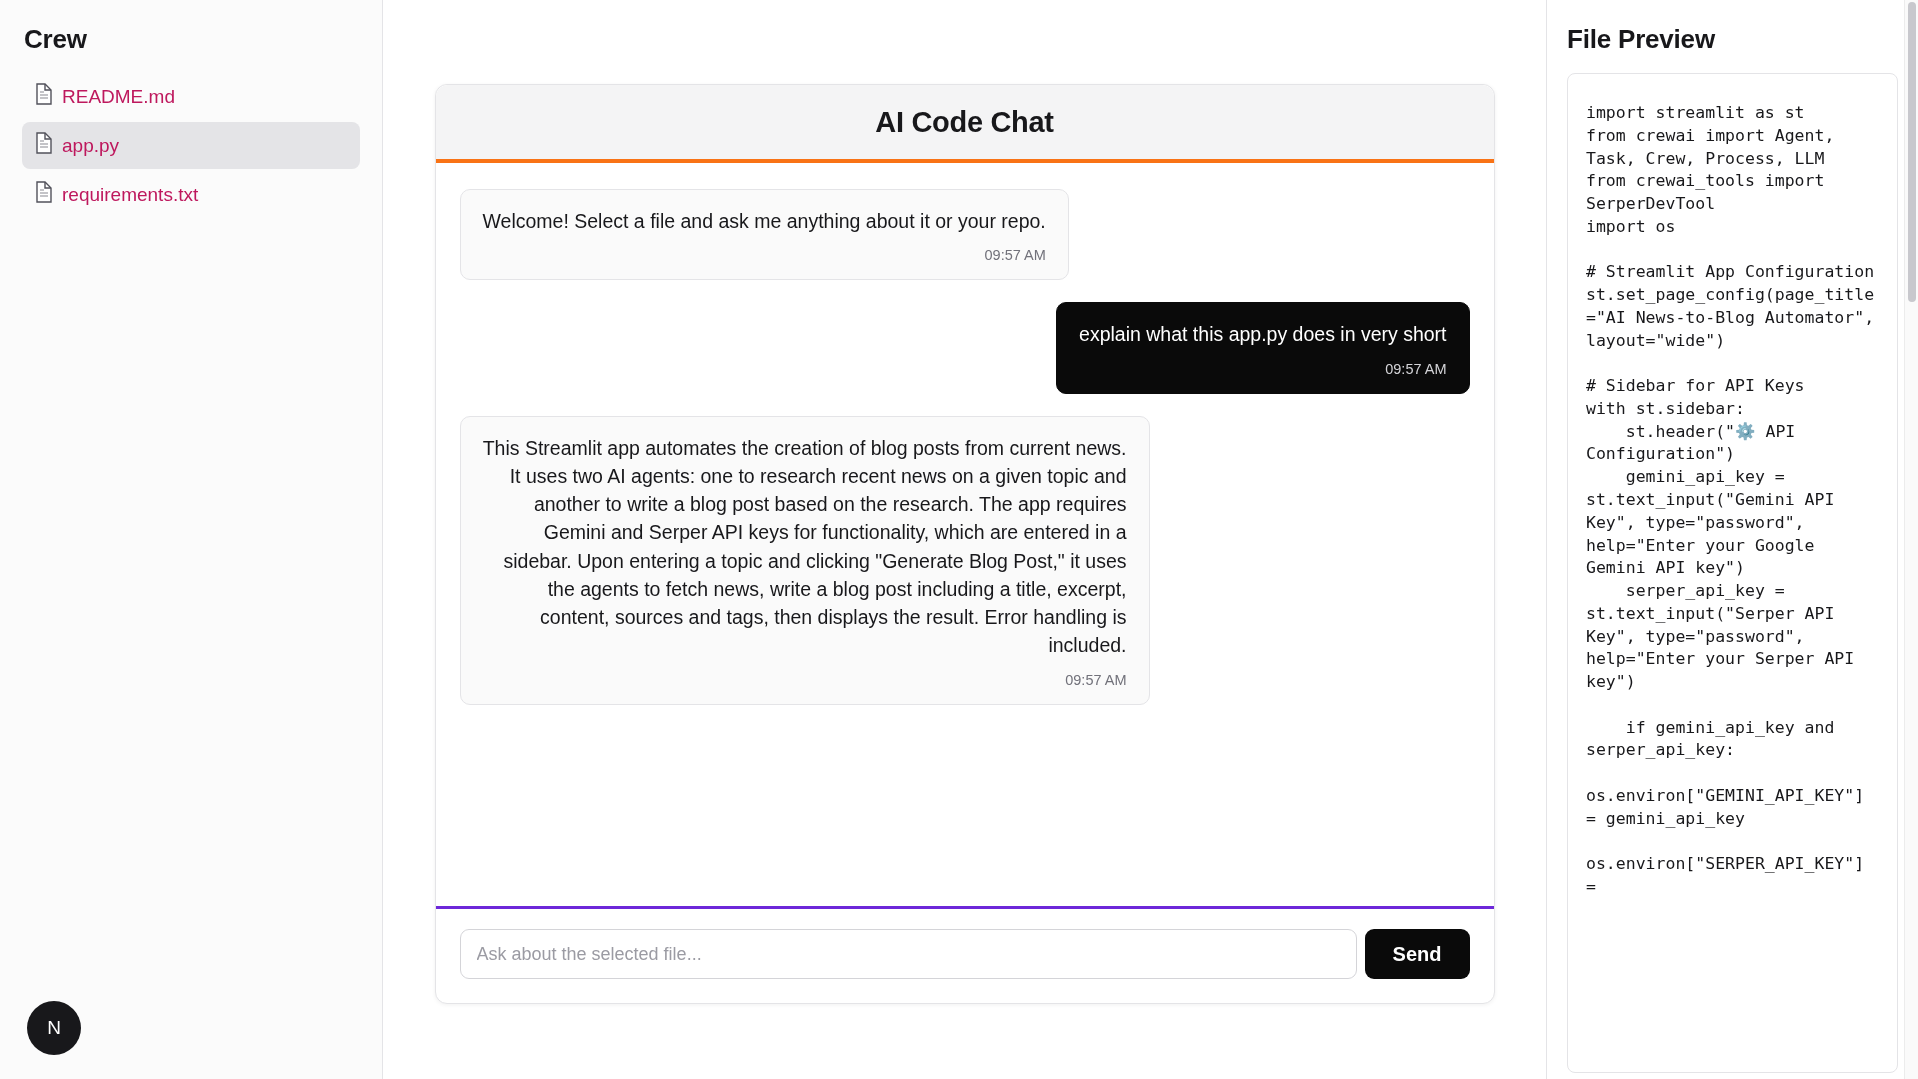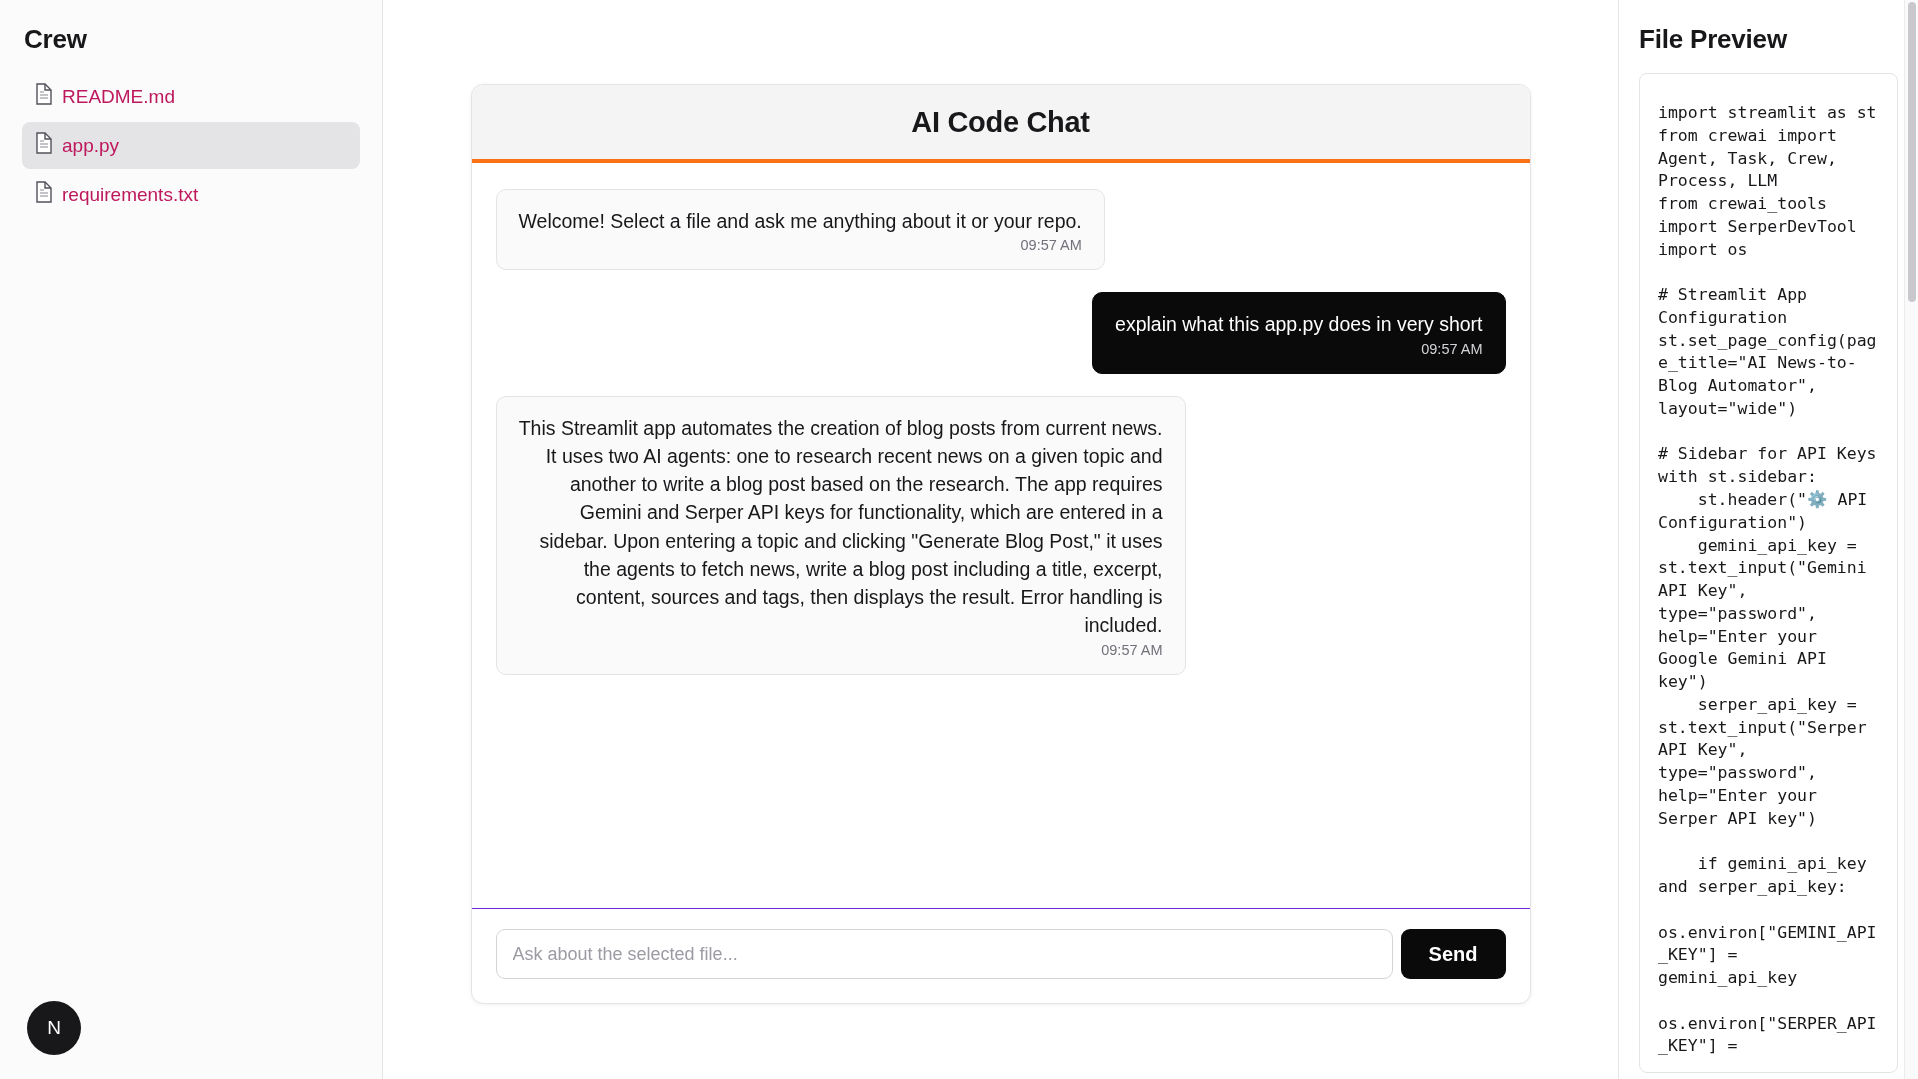--- a/index.html
+++ b/index.html
@@ -124,29 +124,29 @@
     background: #fafafa;
     border: 1px solid #e4e4e7;
     color: #18181b;
   }
   .bubble.user {
     background: #0a0a0a;
     color: #ffffff;
     border: 1px solid #0a0a0a;
   }
   .bubble .time {
-    margin-top: 0;
+    margin-top: 10px;
     font-size: 14.5px;
     color: #71717a;
   }
   .bubble.user .time { color: #d4d4d8; }
   .bubble.wide { max-width: 690px; }
 
   .chat-footer {
-    border-top: 1px solid #6d28d9;
+    border-top: 3px solid #6d28d9;
     padding: 20px 24px 24px 24px;
     display: flex;
     align-items: center;
     gap: 8px;
   }
   .chat-input {
     flex: 1;
     height: 50px;
     border: 1px solid #d4d4d8;
     border-radius: 9px;
@@ -166,21 +166,21 @@
     border: none;
     border-radius: 9px;
     font-size: 20px;
     font-weight: bold;
     cursor: pointer;
     font-family: "Liberation Sans", sans-serif;
   }
 
   
   .preview {
-    width: 300px;
+    width: 372px;
     height: 100%;
     background: #ffffff;
     border-left: 1px solid #e4e4e7;
     padding: 18px 20px 0 20px;
     position: relative;
     overflow: hidden;
   }
   .preview-title {
     font-size: 26px;
     font-weight: bold;

